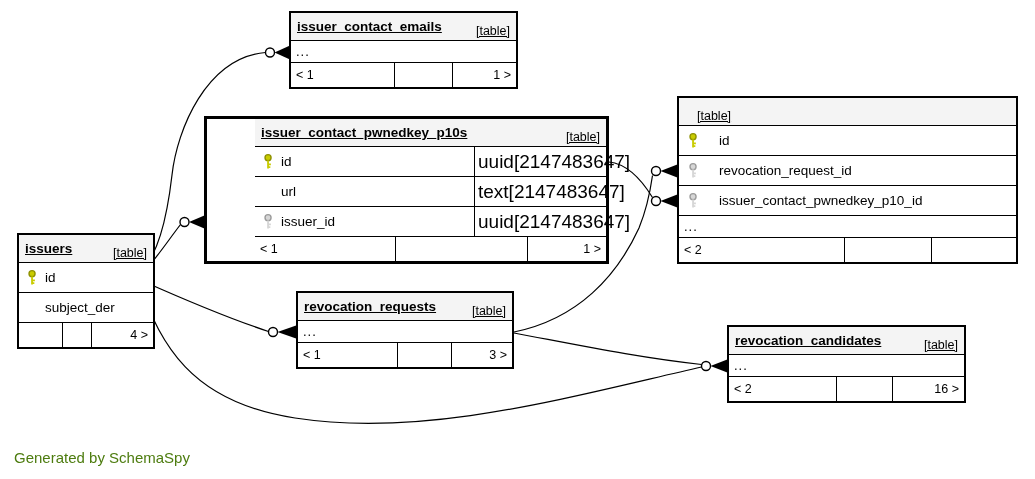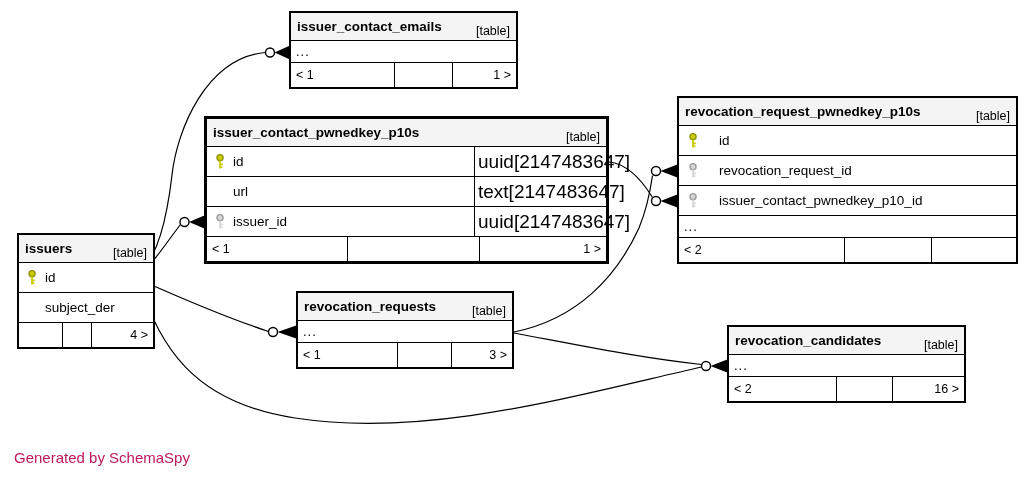--- a/index.html
+++ b/index.html
@@ -10,25 +10,25 @@
   }
   svg.rel-layer { position:absolute; left:0; top:0; z-index:0; }
   .rel   { fill:none; stroke:#000; stroke-width:1.2px; }
   .oc    { fill:#fff; stroke:#000; stroke-width:1.4px; }
   .cf    { fill:#000; stroke:none; }
 
   .tbl {
     position:absolute; z-index:1; box-sizing:border-box;
     background:#fff; border:2px solid #000;
   }
-  .tbl.focal { border-width:3px; }
+  .tbl.focal { border-width:3px;padding-left:48px; }
   .hdr {
     display:flex; justify-content:space-between; align-items:center;
     height:28px; box-sizing:border-box; padding:0 6px;
-    background:var(--hdr-bg); border-bottom:1.5px solid #000;
+    background:var(--hdr-bg); border-bottom:1.5px solid #000;text-decoration:underline;
   }
   .nm  { font-weight:700; font-size:13.5px; white-space:nowrap; }
   .tag { font-size:12.5px; white-space:nowrap; margin-left:12px;margin-top:8px; }
   .row {
     display:flex; align-items:center; height:30px; box-sizing:border-box;
     border-bottom:1.5px solid #000; font-size:13.5px;
   }
   .keywrap { width:26px; display:flex; justify-content:center; align-items:center; flex:0 0 auto; }
   .keywrap.wide { width:40px; justify-content:flex-start; padding-left:9px; box-sizing:border-box; }
   .cname { white-space:nowrap; }
@@ -48,21 +48,21 @@
   }
   .fc.last { border-right:none; flex:1 1 auto; justify-content:flex-end; }
 
   svg.key { display:block; }
   svg.key.pk circle { fill:var(--pk-fill); stroke:var(--pk-stroke); stroke-width:1.5px; }
   svg.key.pk path   { stroke:var(--pk-fill); stroke-width:2px; fill:none; }
   svg.key.fk circle { fill:var(--fk-fill); stroke:var(--fk-stroke); stroke-width:1.5px; }
   svg.key.fk path   { stroke:var(--fk-fill); stroke-width:2px; fill:none; }
 
   .note {
-    position:absolute; left:14px; top:449px; font-size:15px; color:#be185d;
+    position:absolute; left:14px; top:449px; font-size:15px; color:#4d7c0f;
     white-space:nowrap; z-index:1;
   }
 </style>
 </head>
 <body>
 
 <div class="canvas">
 
   <svg class="rel-layer" width="1035" height="479">
 
@@ -138,21 +138,20 @@
     </div>
     <div class="ftr">
       <span class="fc" style="width:141px">&lt; 1</span>
       <span class="fc" style="width:132px"></span>
       <span class="fc last">1 &gt;</span>
     </div>
   </div>
 
   <div class="tbl" style="left:677px;top:96px;width:341px;">
     <div class="hdr">
-      <span class="nm">revocation_request_pwnedkey_p10s</span>
       <span class="tag">[table]</span>
     </div>
     <div class="row">
       <span class="keywrap wide">
           <svg class="key pk" width="11" height="17" viewBox="0 0 12 18">
             <circle cx="5.5" cy="4.8" r="3.3"></circle>
             <path d="M5.5 8 V16.5 M5.5 12.2 H8.6 M5.5 15.2 H8"></path>
           </svg>
         </span>
       <span class="cname">id</span>

